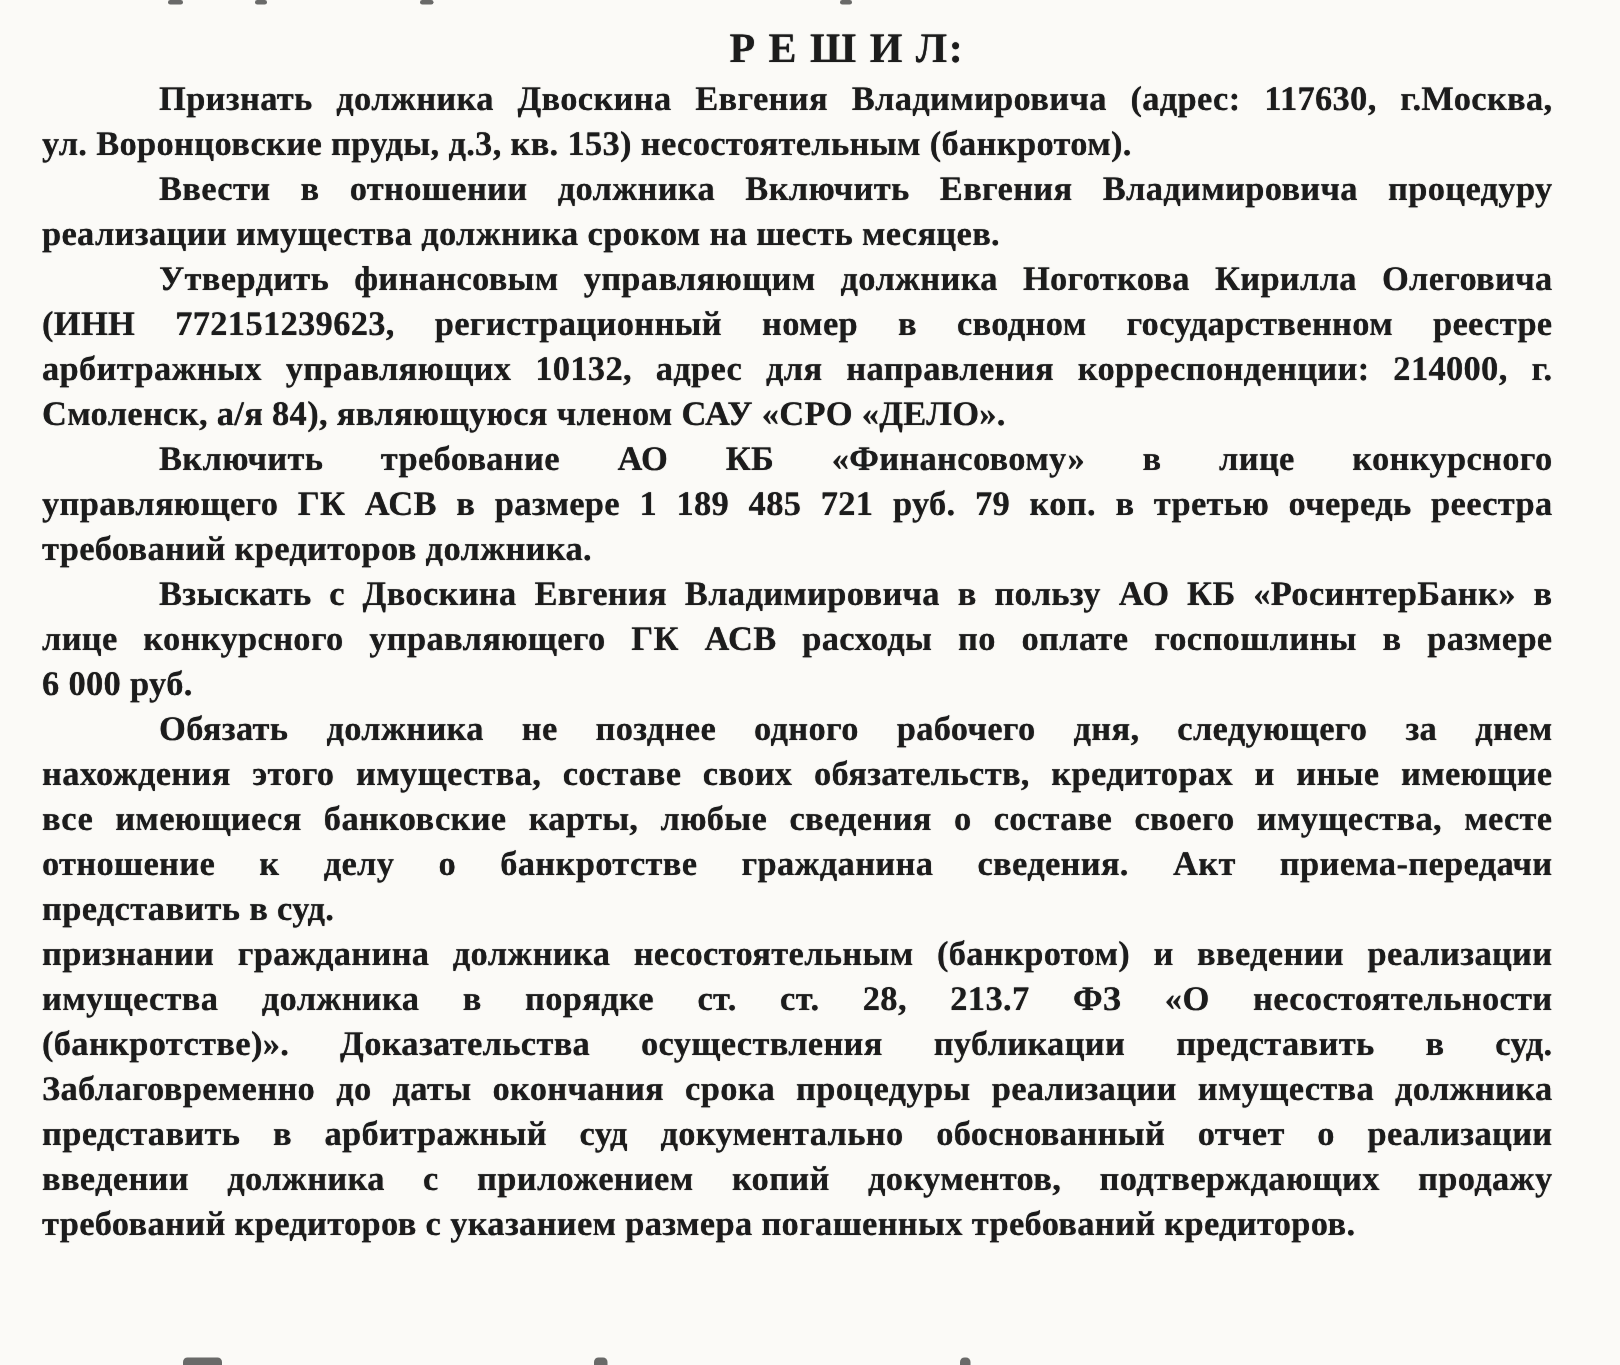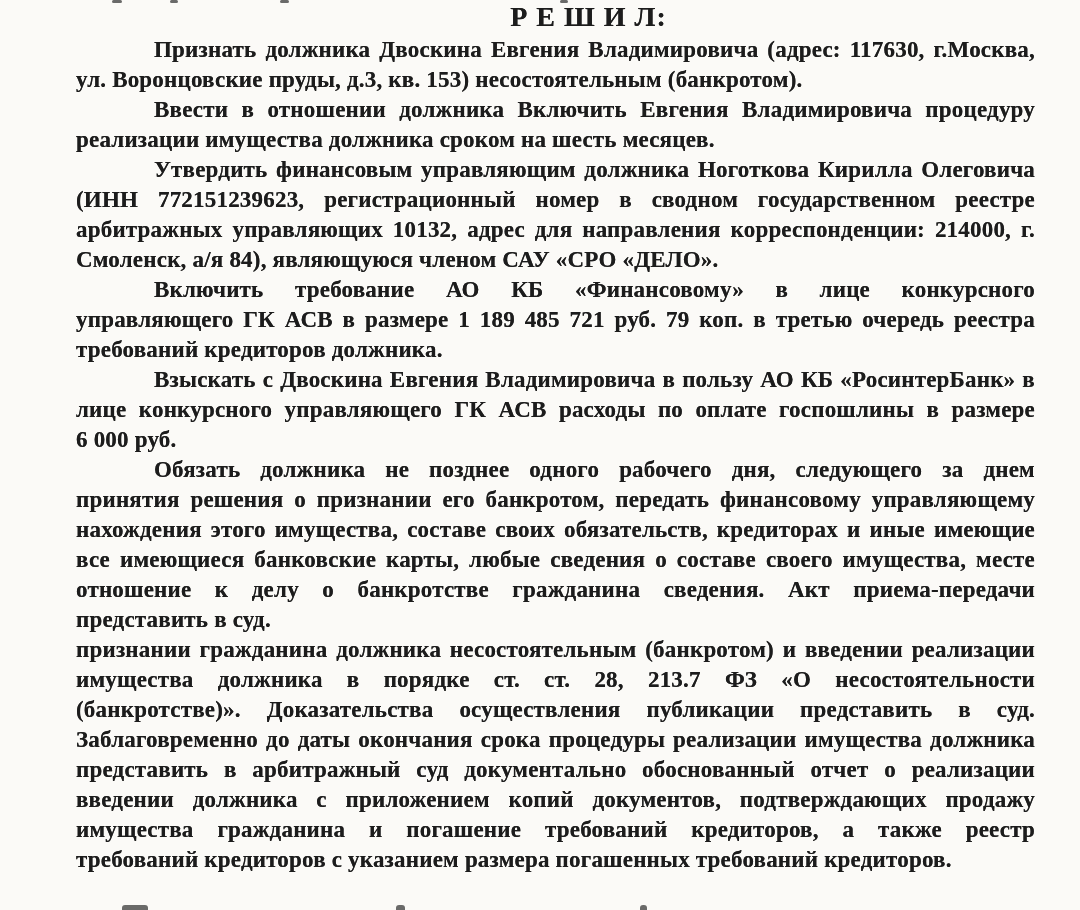--- a/index.html
+++ b/index.html
@@ -7,23 +7,24 @@
     width: 1080px;
     height: 910px;
     position: relative;
     overflow: hidden;
     background: #fbfaf7;
     font-family: "Liberation Serif", "DejaVu Serif", serif;
   }
   .page {
     position: absolute;
     inset: 0;
-    padding: 0 45px 0 76px;
+    padding: 0 45px 0 28px;
     box-sizing: border-box;
     color: #1c1c1c;
+    margin-top: 16px;
   }
   .heading {
     margin-top: -1px;
     height: 36px;
     line-height: 36px;
     font-size: 28px;
     font-weight: bold;
     text-align: center;
     padding-left: 66px; 
     letter-spacing: 1px;
@@ -81,34 +82,32 @@
         <div class="line">управляющего ГК АСВ в размере 1 189 485 721 руб. 79 коп. в третью очередь реестра</div>
         <div class="line last">требований кредиторов должника.</div>
       </div>
       <div class="para">
         <div class="line first">Взыскать с Двоскина Евгения Владимировича в пользу АО КБ «РосинтерБанк» в</div>
         <div class="line">лице конкурсного управляющего ГК АСВ расходы по оплате госпошлины в размере</div>
         <div class="line last">6 000 руб.</div>
       </div>
       <div class="para">
         <div class="line first">Обязать должника не позднее одного рабочего дня, следующего за днем</div>
-        <div class="line">принятия решения о признании его банкротом, передать финансовому управляющему</div>
         <div class="line">нахождения этого имущества, составе своих обязательств, кредиторах и иные имеющие</div>
         <div class="line">все имеющиеся банковские карты, любые сведения о составе своего имущества, месте</div>
         <div class="line">отношение к делу о банкротстве гражданина сведения. Акт приема-передачи</div>
         <div class="line last">представить в суд.</div>
       </div>
       <div class="para">
         <div class="line">признании гражданина должника несостоятельным (банкротом) и введении реализации</div>
         <div class="line">имущества должника в порядке ст. ст. 28, 213.7 ФЗ «О несостоятельности</div>
         <div class="line">(банкротстве)». Доказательства осуществления публикации представить в суд.</div>
         <div class="line">Заблаговременно до даты окончания срока процедуры реализации имущества должника</div>
         <div class="line">представить в арбитражный суд документально обоснованный отчет о реализации</div>
         <div class="line">введении должника с приложением копий документов, подтверждающих продажу</div>
-        <div class="line">имущества гражданина и погашение требований кредиторов, а также реестр</div>
         <div class="line last">требований кредиторов с указанием размера погашенных требований кредиторов.</div>
       </div>
     </div>
 </div>
 
 <div class="edge-mark top" style="left: 112px; width: 10px;"></div>
 <div class="edge-mark top" style="left: 170px; width: 8px;"></div>
 <div class="edge-mark top" style="left: 280px; width: 9px;"></div>
 <div class="edge-mark top" style="left: 560px; width: 8px;"></div>
 <div class="edge-mark bottom" style="left: 122px; width: 26px;"></div>

